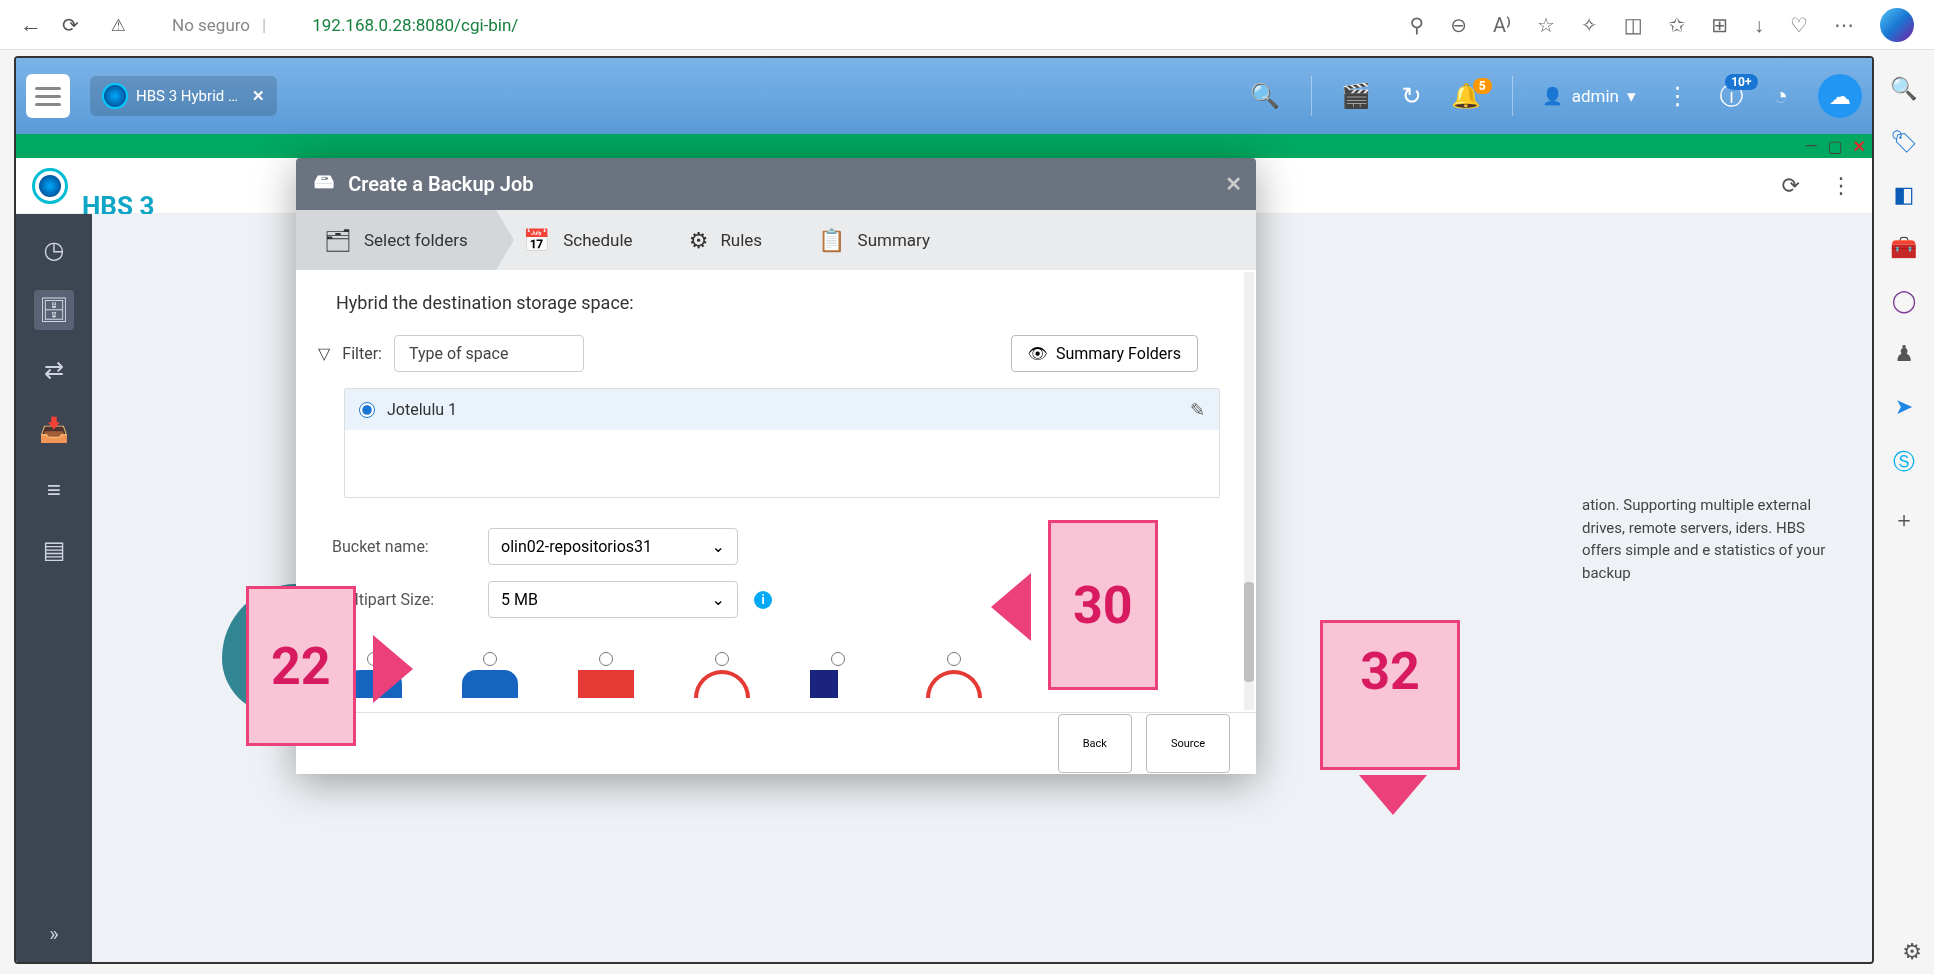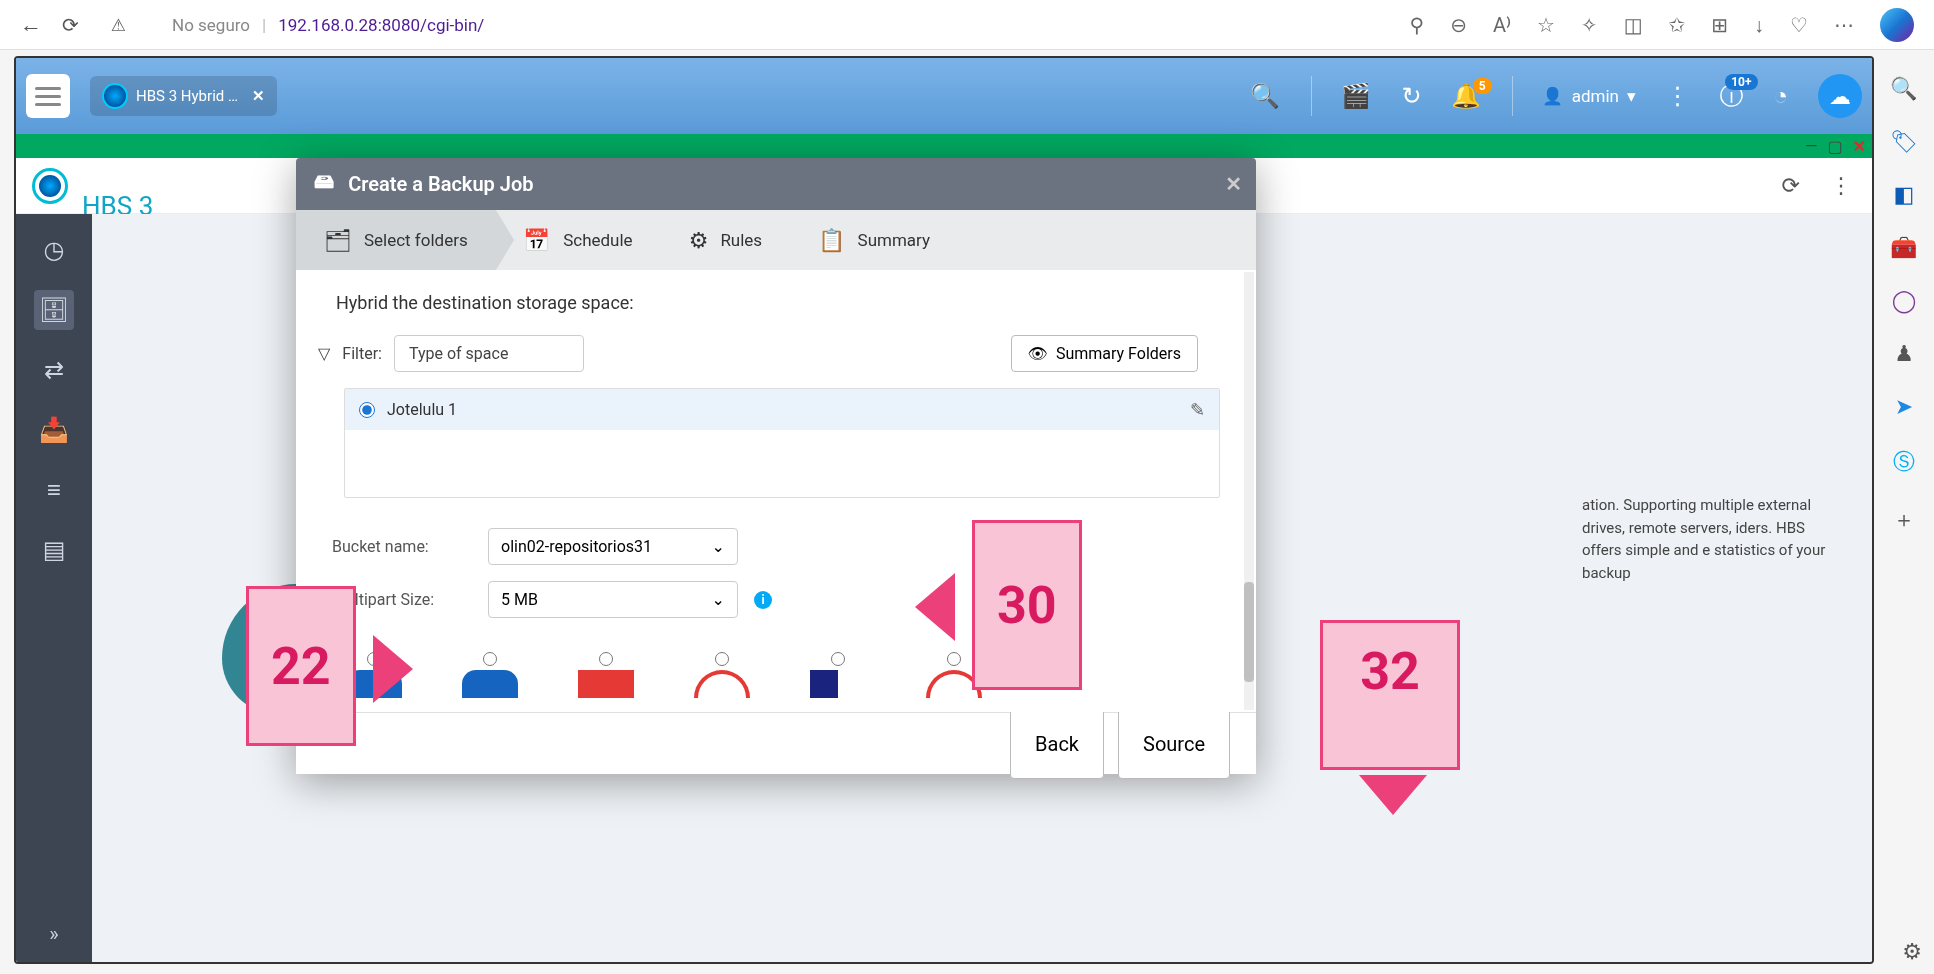--- a/index.html
+++ b/index.html
@@ -5,21 +5,21 @@
   * { box-sizing: border-box; margin: 0; padding: 0; font-family: -apple-system, BlinkMacSystemFont, "Segoe UI", Roboto, Arial, sans-serif; }
   body { width: 1934px; height: 974px; background: #f5f5f5; overflow: hidden; position: relative; }
 
   
   .browser-chrome { height: 50px; background: #fff; display: flex; align-items: center; padding: 0 20px; gap: 20px; border-bottom: 1px solid #e0e0e0; }
   .nav-arrow { font-size: 22px; color: #555; cursor: pointer; }
   .reload { font-size: 20px; color: #555; cursor: pointer; }
   .url-bar { flex: 1; display: flex; align-items: center; gap: 12px; font-size: 17px; color: #666; padding: 6px 12px; border-radius: 20px; }
   .url-bar .warn { color: #888; margin-left: 34px; }
   .url-bar .sep { color: #bbb; }
-  .url-bar .host { color: #4c1d95; }
+  .url-bar .host { color: #15803d; margin-left: 34px; }
   .chrome-icons { display: flex; gap: 26px; align-items: center; color: #666; font-size: 20px; }
   .chrome-icons span { cursor: pointer; }
   .copilot { width: 34px; height: 34px; border-radius: 50%; background: linear-gradient(135deg,#4fc3f7,#1976d2,#7b1fa2); }
 
   
   .app-frame { position: absolute; left: 14px; top: 56px; right: 60px; bottom: 10px; border: 2px solid #333; border-radius: 4px; overflow: hidden; background: #fff; }
 
   
   .qnap-bar { height: 76px; background: linear-gradient(#7bb3e8,#5a9bd8); display: flex; align-items: center; padding: 0 10px; position: relative; }
   .hamburger { width: 44px; height: 44px; background: #fff; border-radius: 6px; display: flex; flex-direction: column; justify-content: center; align-items: center; gap: 5px; margin-right: 20px; cursor: pointer; }
@@ -36,21 +36,21 @@
 
   
   .win-chrome { height: 24px; background: #00a860; display: flex; justify-content: flex-end; align-items: center; padding-right: 6px; gap: 10px; color: #444; }
   .win-chrome span { cursor: pointer; font-size: 16px; }
   .red-x { color: #d32f2f; font-weight: bold; }
 
   
   .hbs-header { height: 56px; background: #fff; display: flex; align-items: center; padding: 0 16px; gap: 14px; border-bottom: 1px solid #eee; position: relative; }
   .hbs-logo-ring { width: 36px; height: 36px; border: 3px solid #00bcd4; border-radius: 50%; display: flex; align-items: center; justify-content: center; }
   .hbs-logo-inner { width: 22px; height: 22px; border-radius: 50%; background: radial-gradient(#0af,#037); }
-  .hbs-title { font-size: 26px; font-weight: normal; color: #0ea5c6; margin-top: 40px; }
+  .hbs-title { font-size: 26px; font-weight: bold; color: #0ea5c6; margin-top: 40px; }
   .hbs-header-right { position: absolute; right: 20px; display: flex; gap: 30px; font-size: 22px; color: #555; }
 
   
   .body-row { display: flex; height: calc(100% - 156px); }
   .nav-rail { width: 76px; background: #3d4452; display: flex; flex-direction: column; align-items: center; padding-top: 16px; gap: 20px; position: relative; }
   .rail-item { width: 40px; height: 40px; color: #cfd5e0; font-size: 24px; display: flex; align-items: center; justify-content: center; cursor: pointer; border-radius: 4px; }
   .rail-item.active { background: #5a6275; }
   .rail-expand { position: absolute; bottom: 16px; color: #cfd5e0; font-size: 20px; cursor: pointer; }
   .content-area { flex: 1; background: #eef1f5; position: relative; }
 
@@ -79,21 +79,21 @@
   .dest-edit { margin-left: auto; color: #666; cursor: pointer; font-size: 18px; }
   .form-row { display: flex; align-items: center; gap: 16px; margin-top: 30px; margin-left: -4px; }
   .form-label { font-size: 16px; color: #555; width: 140px; }
   .form-select { border: 1px solid #ccc; border-radius: 4px; padding: 8px 12px; font-size: 16px; width: 250px; display: flex; justify-content: space-between; align-items: center; background: #fff; cursor: pointer; }
   .info-icon { width: 18px; height: 18px; border-radius: 50%; background: #03a9f4; color: #fff; font-size: 12px; display: flex; align-items: center; justify-content: center; font-weight: bold; }
   .provider-row { position: absolute; bottom: 14px; left: 40px; right: 40px; display: flex; gap: 60px; align-items: center; padding-left: 10px; }
   .provider { display: flex; flex-direction: column; align-items: center; gap: 4px; }
   .provider input { width: 14px; height: 14px; }
   .prov-shape { width: 56px; height: 28px; }
   .modal-footer { height: 62px; border-top: 1px solid #e0e0e0; display: flex; justify-content: flex-end; align-items: center; gap: 14px; padding: 0 26px; background: #fff; }
-  .btn { border: 1px solid #bbb; border-radius: 4px; padding: 22px 24px; font-size: 20px; background: #fff; cursor: pointer; }
+  .btn { border: 1px solid #bbb; border-radius: 4px; padding: 22px 24px; font-size: 11px; background: #fff; cursor: pointer; }
   .vscroll { position: absolute; right: 2px; top: 2px; bottom: 2px; width: 10px; background: #f0f0f0; }
   .vscroll-thumb { position: absolute; top: 310px; width: 100%; height: 100px; background: #c0c0c0; border-radius: 4px; }
 
   
   .callout { position: absolute; background: #f9c5d6; border: 3px solid #ec407a; z-index: 100; display: flex; align-items: center; pointer-events: none; }
   .callout .num { font-size: 52px; font-weight: bold; color: #d81b60; padding: 0 22px; }
   .callout .arrow-r { width: 0; height: 0; border-top: 34px solid transparent; border-bottom: 34px solid transparent; border-left: 40px solid #ec407a; position: relative; }
   .callout .arrow-d { width: 0; height: 0; border-left: 34px solid transparent; border-right: 34px solid transparent; border-top: 40px solid #ec407a; position: absolute; }
   .callout .arrow-l { width: 0; height: 0; border-top: 34px solid transparent; border-bottom: 34px solid transparent; border-right: 40px solid #ec407a; position: relative; }
   .callout.c31 { flex-direction: row; }
@@ -302,21 +302,21 @@
           <div class="vscroll-thumb"></div>
         </div>
     </div>
     <div class="modal-footer">
       <button class="btn">Back</button>
       <button class="btn">Source</button>
     </div>
   </div>
 </div>
 
-<div class="callout c30" style="left:972px; top:520px; height:170px;">
+<div class="callout c30" style="left:1048px; top:520px; height:170px;">
   <div style="position:absolute;left:-60px;top:50px" class="arrow-l"></div>
   <div class="num">30</div>
 </div>
 <div class="callout c31" style="left:246px; top:586px; height:160px;">
   <div class="num">22</div>
   <div style="position:absolute;right:-60px;top:46px" class="arrow-r"></div>
 </div>
 <div class="callout c32" style="left:1320px; top:620px; width:140px; height:150px;">
   <div class="num" style="padding-top:18px">32</div>
   <div style="position:absolute;bottom:-48px;left:36px" class="arrow-d"></div>

